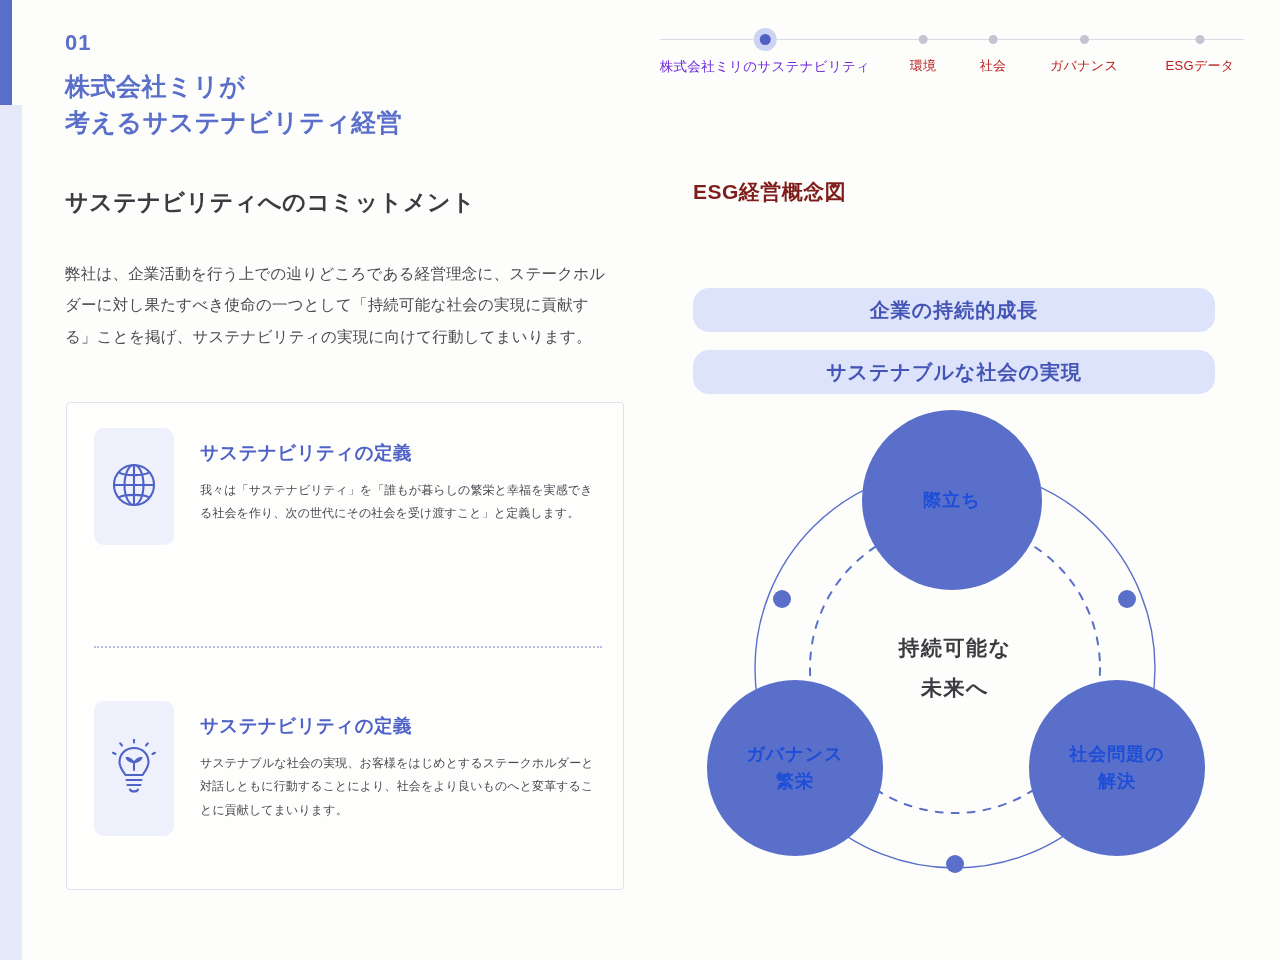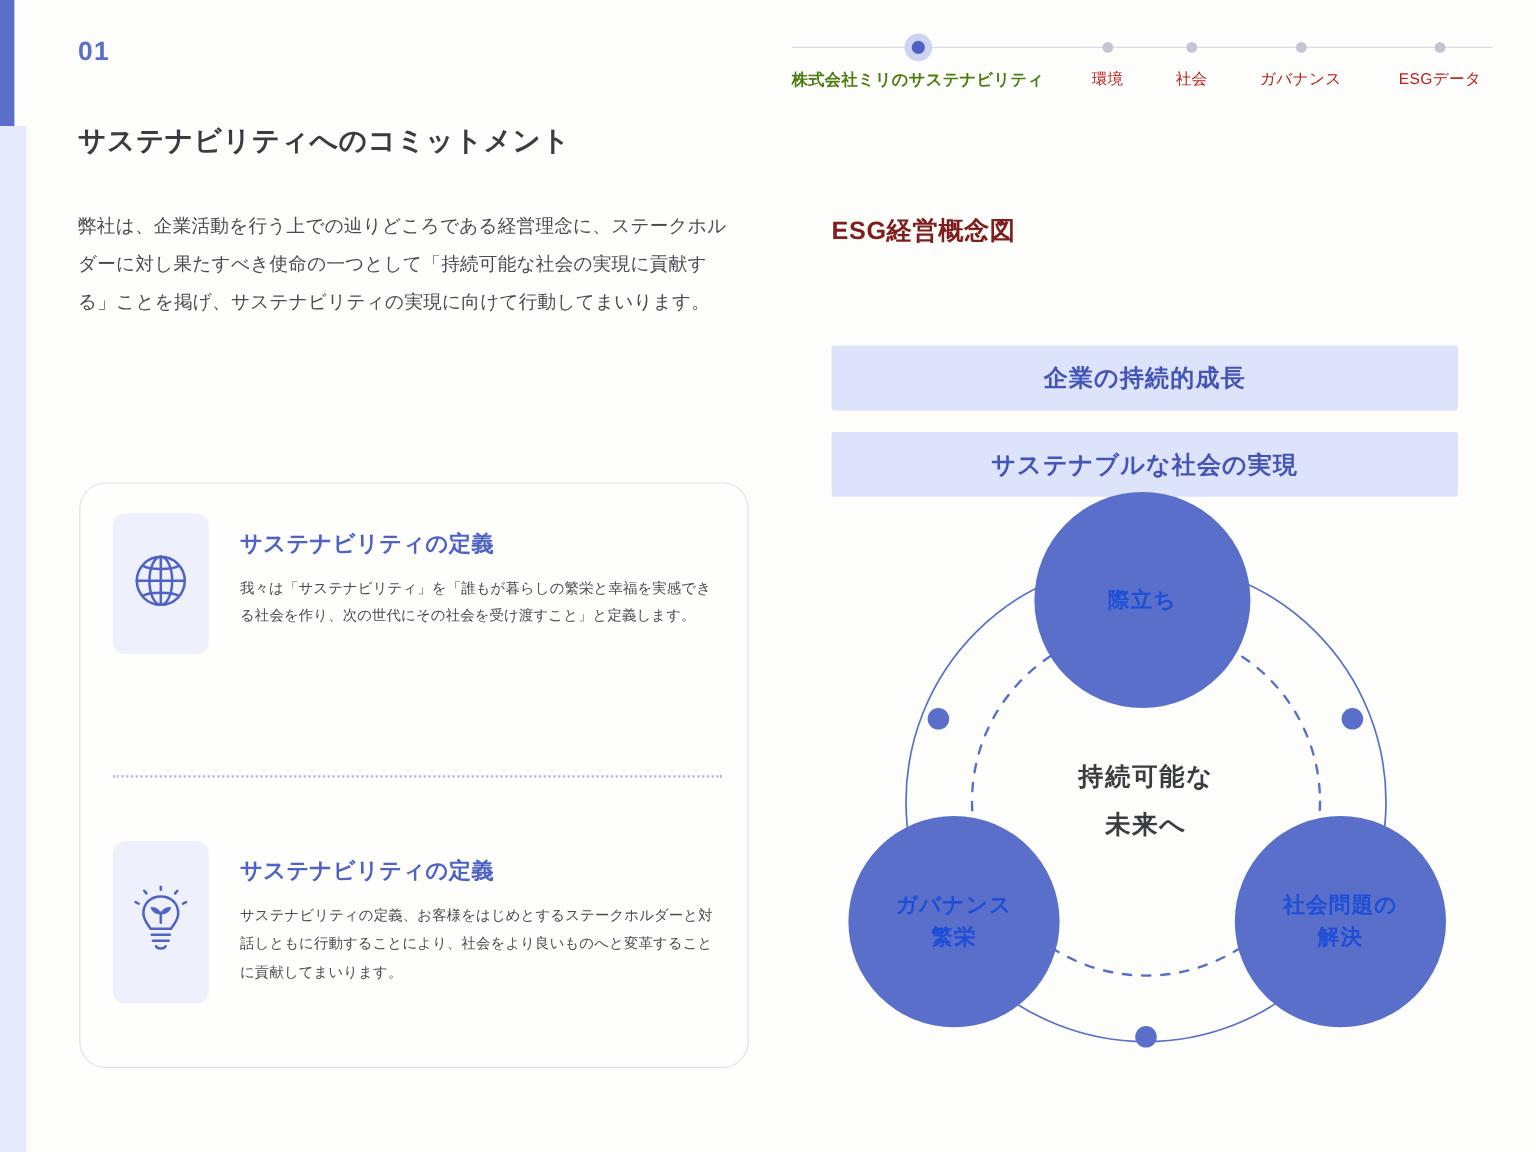--- a/index.html
+++ b/index.html
@@ -67,23 +67,22 @@
     margin-top: 10px;
     box-shadow: 0 0 0 6px #ccd3f3;
   }
   .nav-label {
     margin-top: 13px;
     font-size: 13px;
     color: #b91c1c;
     letter-spacing: .3px;
   }
   .nav-step.active .nav-label {
-    color: #4d7c0f;
+    color: #6d28d9;
     font-size: 13.5px;
-    font-weight: bold;
   }
 
   
   #left-col {
     position: absolute;
     left: 65px; top: 30px;
     width: 565px;
   }
   #section-number {
     font-size: 22px;
@@ -114,21 +113,21 @@
     letter-spacing: .2px;
     width: 550px;
   }
 
   
   #feature-panel {
     position: absolute;
     left: 66px; top: 402px;
     width: 558px; height: 488px;
     border: 1px solid #dfe2ee;
-    border-radius: 22px;
+    border-radius: 4px;
     background: #fefefc;
   }
   .feature-row {
     position: absolute;
     display: flex;
     gap: 26px;
     left: 27px;
     width: 510px;
   }
   #feature-row-0 { top: 25px; }
@@ -174,22 +173,22 @@
     width: 522px;
   }
   #diagram-heading {
     font-size: 21px;
     font-weight: bold;
     color: #7f1d1d;
     letter-spacing: .5px;
   }
   .banner {
     margin-top: 0;
-    height: 54px;
-    border-radius: 2px;
+    height: 44px;
+    border-radius: 16px;
     background: #dde3fb;
     display: flex;
     align-items: center;
     justify-content: center;
     font-size: 20px;
     font-weight: bold;
     color: #4455b5;
     letter-spacing: 1px;
   }
   #banner-growth { margin-top: 82px; }
@@ -253,20 +252,21 @@
       <div class="nav-label">ガバナンス</div>
     </div>
     <div class="nav-step" style="left: 548px;">
       <div class="nav-dot"></div>
       <div class="nav-label">ESGデータ</div>
     </div>
   </div>
 
 <div id="left-col">
   <div id="section-number">01</div>
+  <div id="section-title">株式会社ミリが<br>考えるサステナビリティ経営</div>
   <div id="commitment-heading">サステナビリティへのコミットメント</div>
   <div id="commitment-body">弊社は、企業活動を行う上での辿りどころである経営理念に、ステークホルダーに対し果たすべき使命の一つとして「持続可能な社会の実現に貢献する」ことを掲げ、サステナビリティの実現に向けて行動してまいります。</div>
 </div>
 
 <div id="feature-panel">
   <div id="card-divider"></div>
 
   <div class="feature-row" id="feature-row-0">
     <div class="feature-iconbox">
       <span>
@@ -300,21 +300,21 @@
           <line x1="19.5" y1="46" x2="32.5" y2="46"></line>
           <path d="M22 50.5 C23 53, 29 53, 30 50.5"></path>
           <path d="M26 31 L26 22.5"></path>
           <path d="M26 24 C21.5 24, 18 21.5, 17.5 18 C22 17.5, 25.5 20, 26 24 Z" fill="#4f63c6" stroke="none"></path>
           <path d="M26 24 C30.5 24, 34 21.5, 34.5 18 C30 17.5, 26.5 20, 26 24 Z" fill="#4f63c6" stroke="none"></path>
         </svg>
       </span>
     </div>
     <div class="feature-text">
       <div class="feature-title">サステナビリティの定義</div>
-      <div class="feature-desc">サステナビリティの定義、お客様をはじめとするステークホルダーと対話しともに行動することにより、社会をより良いものへと変革することに貢献してまいります。</div>
+      <div class="feature-desc">サステナブルな社会の実現、お客様をはじめとするステークホルダーと対話しともに行動することにより、社会をより良いものへと変革することに貢献してまいります。</div>
     </div>
   </div>
 </div>
 
 <div id="right-col">
   <div id="diagram-heading">ESG経営概念図</div>
   <div class="banner" id="banner-growth">企業の持続的成長</div>
   <div class="banner" id="banner-society">サステナブルな社会の実現</div>
 </div>
 

